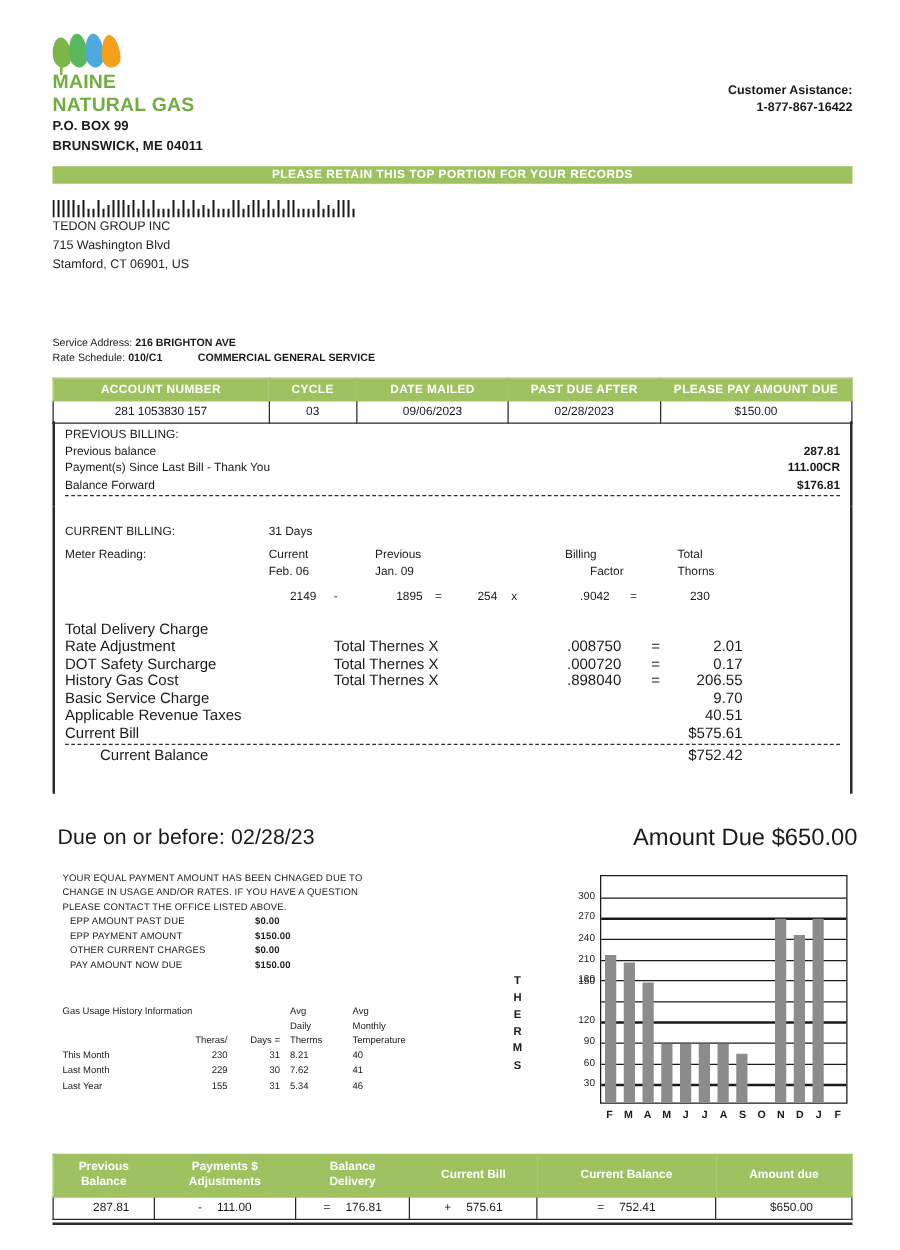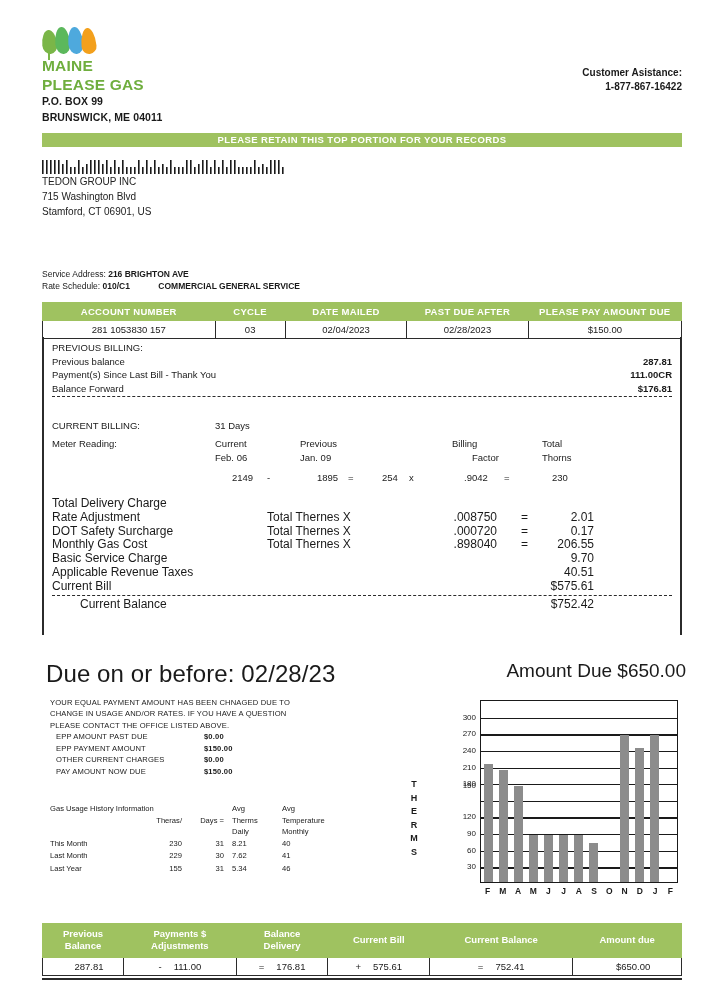--- a/index.html
+++ b/index.html
@@ -79,21 +79,21 @@
   .mg { position:absolute; }
   .charge-row { display:flex; font-size:12px; line-height:13.8px; }
   .c-label { width:215px; }
   .c-tt    { width:135px; }
   .c-rate  { width:95px; text-align:right; }
   .c-eq    { width:55px; text-align:center; }
   .c-amt   { flex:1; text-align:right; padding-right:78px; }
 
   
   .duebar { position:absolute; left:46px; top:660px; width:640px; }
-  .due-txt { font-size:24px; letter-spacing:.1px; }
+  .due-txt { font-size:17px; letter-spacing:.1px; }
   .amtdue-txt { position:absolute; right:0; top:0; font-size:19px; }
 
   
   .msgbox { position:absolute; left:50px; top:697px; width:330px; }
   .msg-line { font-size:7.6px; line-height:11.3px; letter-spacing:.15px; }
   .epp-row { display:flex; font-size:7.6px; line-height:11.8px; letter-spacing:.15px; padding-left:6px; }
   .epp-lbl { width:148px; }
   .epp-val { width:66px; text-align:left; font-weight:bold; }
 
   
@@ -145,21 +145,21 @@
 
   <div class="header">
     <div class="logo-marks">
       <div class="drop d1"></div>
         <div class="drop d2"></div>
       <div class="drop d3"></div>
         <div class="drop d4"></div>
       <div class="logo-stem"></div>
     </div>
     <div class="brand">MAINE</div>
-    <div class="brand">PLEASE GAS</div>
+    <div class="brand">NATURAL GAS</div>
     <div class="addr-line">P.O. BOX 99</div>
     <div class="addr-line">BRUNSWICK, ME 04011</div>
 
     <div class="assist">
       <div>Customer Asistance:</div>
       <div>1-877-867-16422</div>
     </div>
   </div>
 
   <div class="retain">PLEASE RETAIN THIS TOP PORTION FOR YOUR RECORDS</div>
@@ -255,21 +255,21 @@
           <th style="width:11%">CYCLE</th>
           <th style="width:19%">DATE MAILED</th>
           <th style="width:19%">PAST DUE AFTER</th>
           <th style="width:24%">PLEASE PAY AMOUNT DUE</th>
         </tr>
       </thead>
       <tbody>
         <tr>
           <td>281 1053830 157</td>
           <td>03</td>
-          <td>02/04/2023</td>
+          <td>09/06/2023</td>
           <td>02/28/2023</td>
           <td>$150.00</td>
         </tr>
       </tbody>
     </table>
   </div>
 
   <div class="panel prevbill">
     <div class="row">
       <span>PREVIOUS BILLING:</span>
@@ -328,21 +328,21 @@
       <span class="c-amt">2.01</span>
     </div>
     <div class="charge-row">
       <span class="c-label">DOT  Safety Surcharge</span>
       <span class="c-tt">Total Thernes  X</span>
       <span class="c-rate">.000720</span>
       <span class="c-eq">=</span>
       <span class="c-amt">0.17</span>
     </div>
     <div class="charge-row">
-      <span class="c-label">Monthly Gas Cost</span>
+      <span class="c-label">History Gas Cost</span>
       <span class="c-tt">Total Thernes  X</span>
       <span class="c-rate">.898040</span>
       <span class="c-eq">=</span>
       <span class="c-amt">206.55</span>
     </div>
     <div class="charge-row">
       <span class="c-label">Basic Service Charge</span>
       <span class="c-tt"></span>
       <span class="c-rate"></span>
       <span class="c-eq"></span>
@@ -402,30 +402,30 @@
     </div>
   </div>
 
   <div class="usage">
     <div class="uhead">
       <span class="u-c0" style="width:174px">Gas Usage History Information</span>
       <span class="u-c3" style="text-align:left">Avg</span>
       <span class="u-c4">Avg</span>
     </div>
     <div class="uhead">
+      <span class="u-c0" style="width:174px"></span>
+      <span class="u-c3" style="text-align:left">Daily</span>
+      <span class="u-c4">Monthly</span>
+    </div>
+    <div class="uhead">
       <span class="u-c0"></span>
       <span class="u-c1">Theras/</span>
       <span class="u-c2">Days  =</span>
       <span class="u-c3" style="text-align:left">Therms</span>
       <span class="u-c4">Temperature</span>
-    </div>
-    <div class="uhead">
-      <span class="u-c0" style="width:174px"></span>
-      <span class="u-c3" style="text-align:left">Daily</span>
-      <span class="u-c4">Monthly</span>
     </div>
 
     <div class="urow">
       <span class="u-c0">This Month</span>
       <span class="u-c1">230</span>
       <span class="u-c2">31</span>
       <span class="u-c3" style="text-align:left">8.21</span>
       <span class="u-c4">40</span>
     </div>
     <div class="urow">

